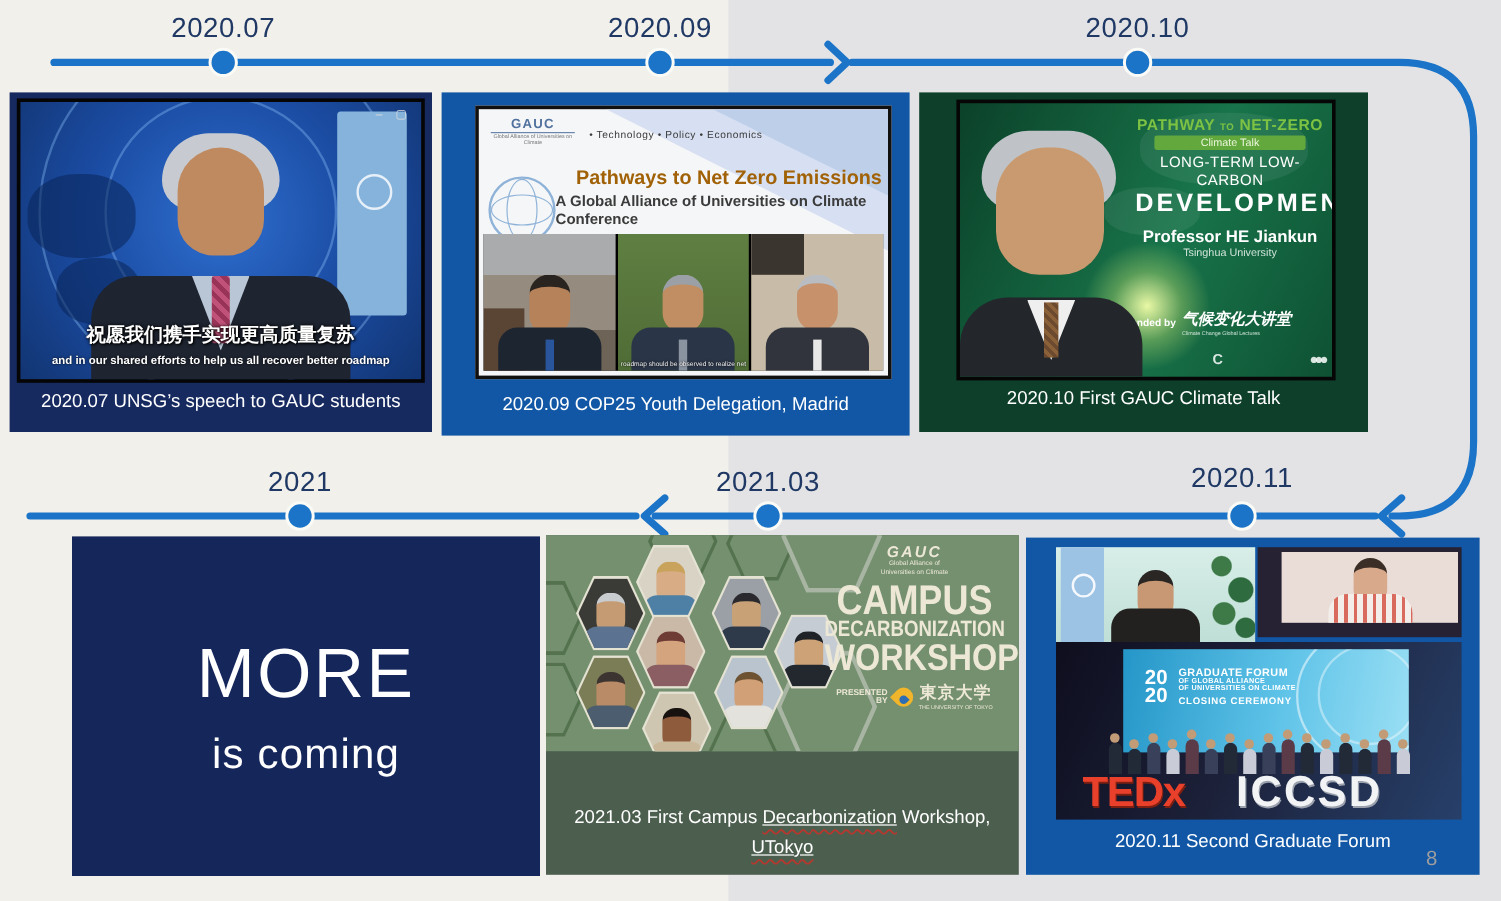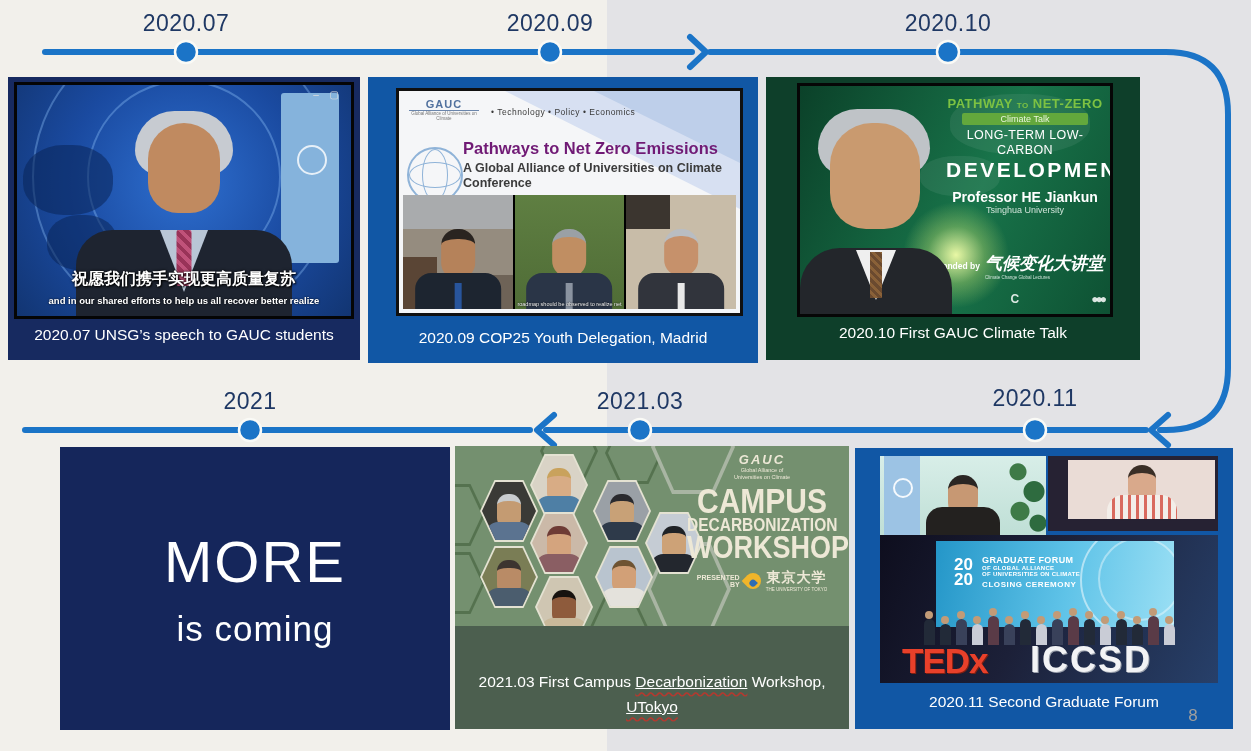--- a/index.html
+++ b/index.html
@@ -50,21 +50,21 @@
       clip-path:polygon(100% 0,100% 100%,0 0);}
   .gauc-mini{position:absolute;left:10px;top:7px;width:70px;text-align:center;}
   .gauc-mini .g1{font-size:11px;font-weight:700;color:#51719E;letter-spacing:1px;border-bottom:1px solid #6B86AC;}
   .gauc-mini .g2{font-size:4.5px;color:#777;}
   .tagsline{position:absolute;left:92px;top:16px;font-size:8.5px;color:#3A3A3A;letter-spacing:.5px;}
   .globe{position:absolute;left:8px;top:56px;width:52px;height:52px;border:2px solid #8FB3D8;border-radius:50%;}
   .globe::before{content:"";position:absolute;left:50%;top:0;width:26px;height:100%;margin-left:-13px;
       border:1.5px solid #8FB3D8;border-radius:50%;box-sizing:border-box;}
   .globe::after{content:"";position:absolute;top:50%;left:0;height:26px;width:100%;margin-top:-13px;
       border:1.5px solid #8FB3D8;border-radius:50%;box-sizing:border-box;}
-  .pz-title{position:absolute;left:64px;top:48px;font-size:16.5px;font-weight:700;color:#701a75;}
+  .pz-title{position:absolute;left:81px;top:48px;font-size:16.5px;font-weight:700;color:#a16207;}
   .pz-sub{position:absolute;left:64px;top:70px;width:262px;font-size:12.5px;font-weight:700;color:#3B3B3B;line-height:15px;}
   .thumbs{position:absolute;left:4px;right:4px;top:104px;bottom:4px;display:flex;gap:2px;background:#000;}
   .thumb{position:relative;flex:1;overflow:hidden;}
   .th-a{background:linear-gradient(#A9ABAD 0 30%,#958C7F 30% 70%,#6E6357 70%);}
   .th-a::before{content:"";position:absolute;left:0;bottom:0;width:34px;height:52px;background:#5A4535;}
   .th-b{background:linear-gradient(#5F7F42,#4F6C36);}
   .sign{position:absolute;left:14px;top:20px;right:14px;height:44px;background:#F4F4EE;padding:2px 3px;}
   .sign .s1{font-size:7.5px;color:#2E2E2E;font-weight:700;}
   .sign .s2{font-size:5px;color:#666;}
   .vid-cap{position:absolute;left:0;right:0;bottom:2px;text-align:center;color:#EEE;font-size:5.5px;
@@ -87,21 +87,21 @@
   .ct-kicker .small{font-size:8px;}
   .ct-pill{margin:2px auto 3px auto;width:126px;background:#63A83C;color:#EAF6DC;font-size:9px;
       border-radius:2px;padding:1px 0;}
   .ct-title{font-size:29px;font-weight:800;letter-spacing:1px;line-height:30px;}
   .ct-l1,.ct-l3{font-size:12.5px;font-weight:400;letter-spacing:.4px;line-height:15px;}
   .ct-l2{font-size:21px;font-weight:800;letter-spacing:2.5px;line-height:23px;}
   .ct-speaker{margin-top:8px;font-size:14px;font-weight:700;}
   .ct-org{font-size:9px;color:#CFE3D8;}
   .ct-cobrand{position:absolute;left:120px;bottom:34px;width:186px;display:flex;align-items:center;gap:5px;color:#fff;}
   .ct-cobrand .lbl{font-size:8.5px;font-weight:700;white-space:nowrap;}
-  .ct-cobrand .calli{font-size:17px;font-weight:700;font-style:italic;white-space:nowrap;}
+  .ct-cobrand .calli{font-size:13px;font-weight:700;font-style:italic;white-space:nowrap;}
   .ct-cobrand .callisub{font-size:4.5px;color:#CFE3D8;}
   .ct-logos{position:absolute;left:118px;bottom:8px;width:186px;display:flex;justify-content:space-between;
       align-items:center;color:rgba(255,255,255,.85);font-size:7px;}
   .circ3{letter-spacing:-3px;font-size:12px;}
   .prof{position:absolute;left:0;bottom:0;width:150px;height:205px;}
   .prof .hair{position:absolute;left:18px;top:0;width:112px;height:66px;background:#BFC3C7;border-radius:50px 50px 34px 34px;}
   .prof .face{position:absolute;left:30px;top:14px;width:90px;height:106px;background:#C99A6F;border-radius:42px 42px 36px 36px;}
   .prof .suit{position:absolute;left:0;bottom:0;width:152px;height:66px;background:#23262B;border-radius:40px 40px 0 0;}
   .prof .shirt{position:absolute;left:56px;bottom:14px;width:40px;height:50px;background:#EFEFEF;
       clip-path:polygon(0 0,100% 0,50% 100%);}
@@ -225,21 +225,21 @@
       <div class="blotch" style="left:6px;top:60px;width:90px;height:70px;"></div>
       <div class="blotch" style="left:30px;top:130px;width:70px;height:55px;"></div>
       <div class="flagpanel"></div>
       <div class="winctl">–  ▢</div>
       <div class="p-hair"></div>
       <div class="p-face"></div>
       <div class="p-body"></div>
       <div class="p-shirt"></div>
       <div class="p-tie"></div>
       <div class="sub-zh">祝愿我们携手实现更高质量复苏</div>
-      <div class="sub-en">and in our shared efforts to help us all recover better realize</div>
+      <div class="sub-en">and in our shared efforts to help us all recover better roadmap</div>
     </div>
     <div class="caption" style="bottom:16px">2020.07 UNSG’s speech to GAUC students</div>
   </div>
 
   <div class="card" id="card-cop25">
     <div class="panel">
       <div class="tri1"></div>
       <div class="tri2"></div>
       <div class="gauc-mini">
         <div class="g1">GAUC</div>

